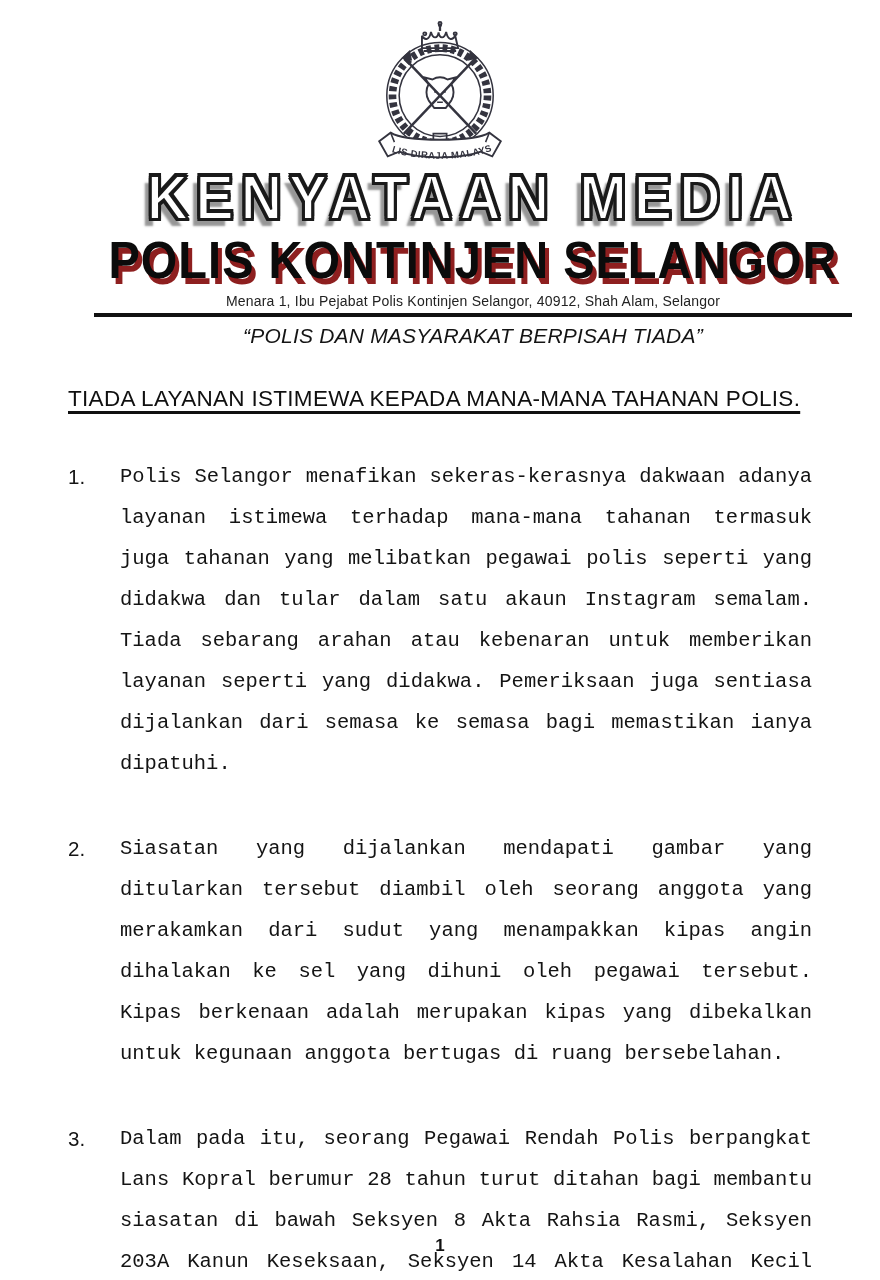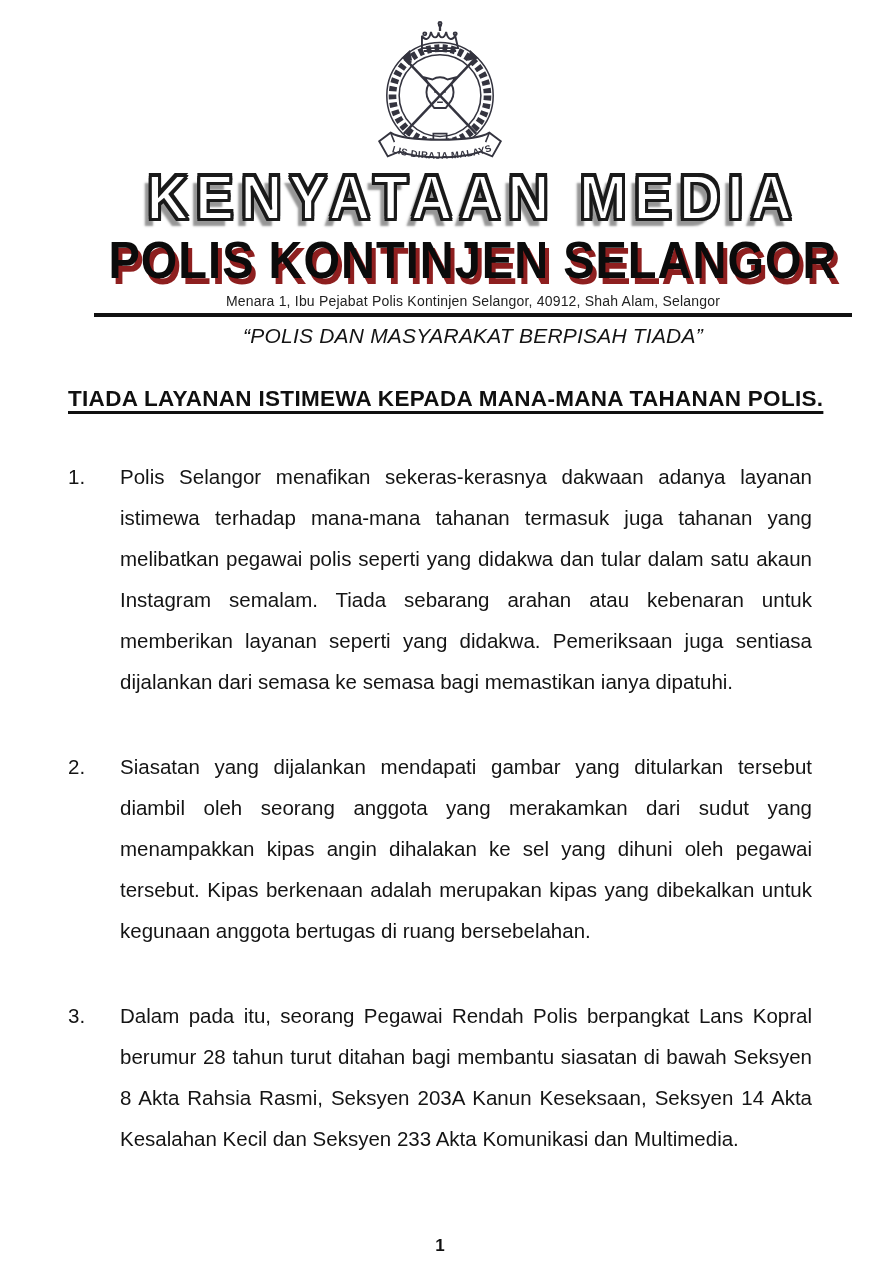--- a/index.html
+++ b/index.html
@@ -73,21 +73,21 @@
     letter-spacing:0.2px;
   }
 
   
   .doc-body{
     padding:0 68px;
   }
   .doc-heading{
     margin-top:38px;
     font-size:22.5px;
-    font-weight:bold;
+    font-weight:normal;
     letter-spacing:0.3px;
     color:#101010;
     text-decoration:underline;
     text-decoration-thickness:2.5px;
     text-underline-offset:5px;
     white-space:nowrap;
   }
   .para{
     display:flex;
     margin-top:44px;
@@ -97,20 +97,21 @@
   }
   .para:first-of-type{margin-top:40px;}
   .para-num{
     flex:0 0 52px;
     text-align:left;
   }
   .para-text{
     flex:1;
     text-align:justify;
     text-justify:inter-word;
+    font-family:Liberation Mono, monospace;
   }
 
   
   .page-footer{
     position:absolute;
     left:0;right:0;
     bottom:24px;
     text-align:center;
     font-size:17px;
     font-weight:bold;

